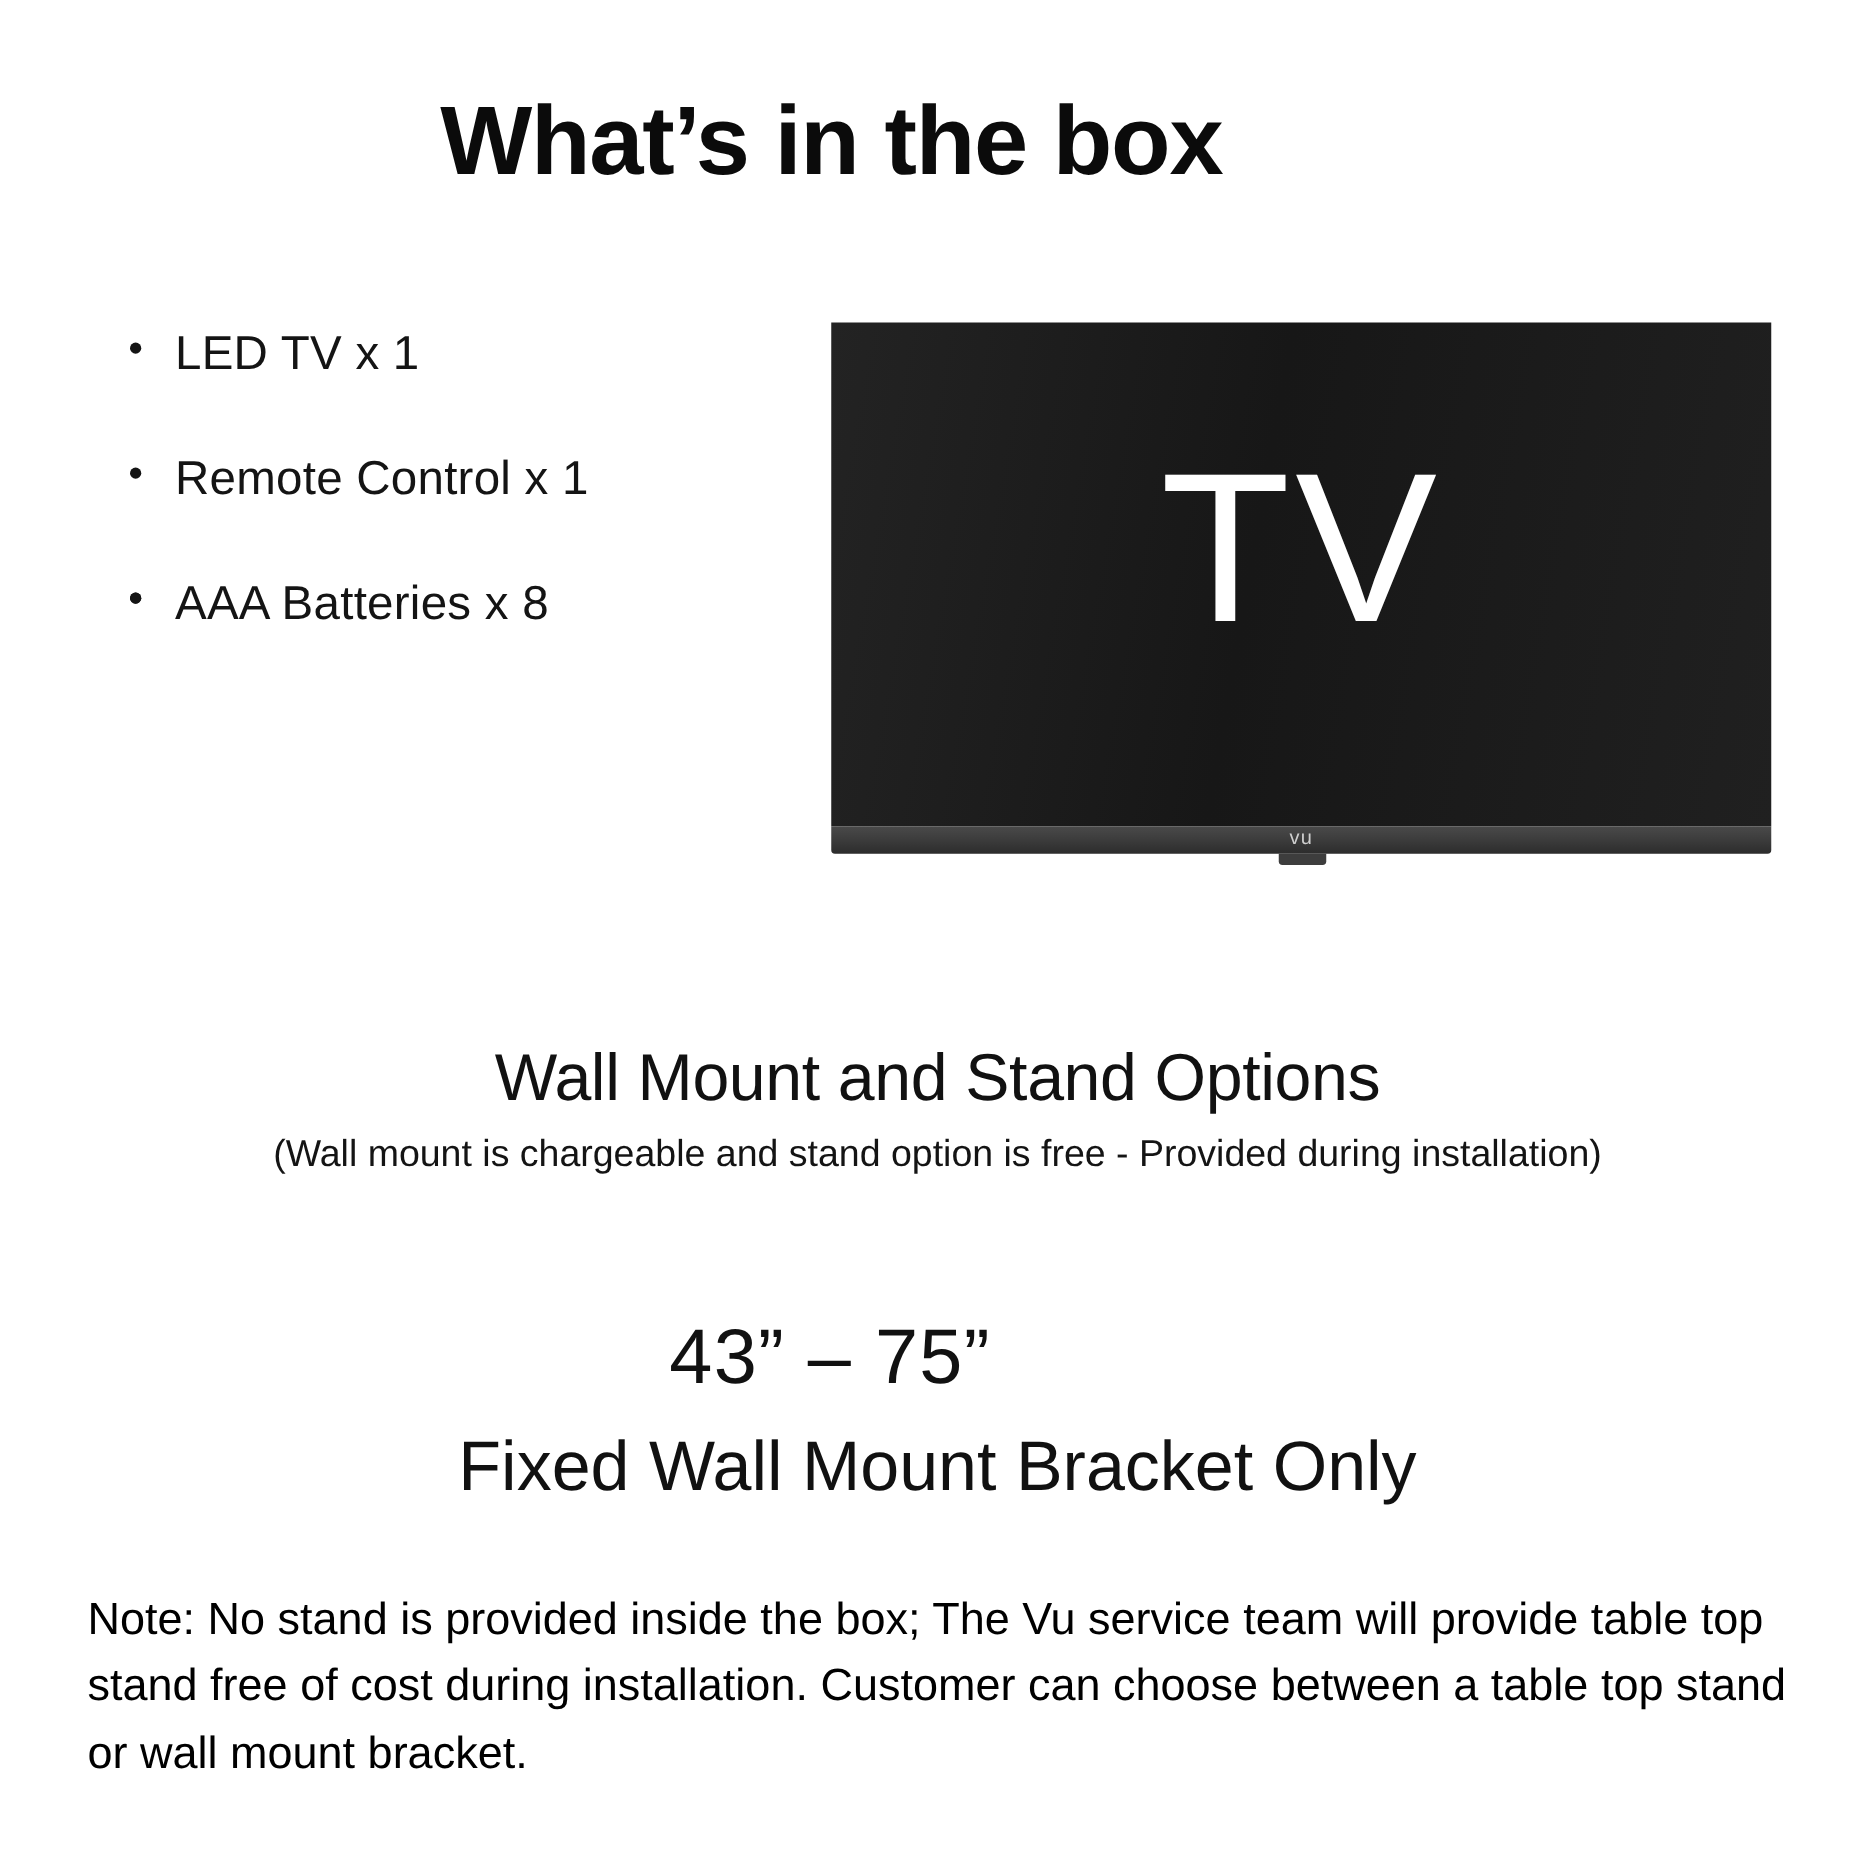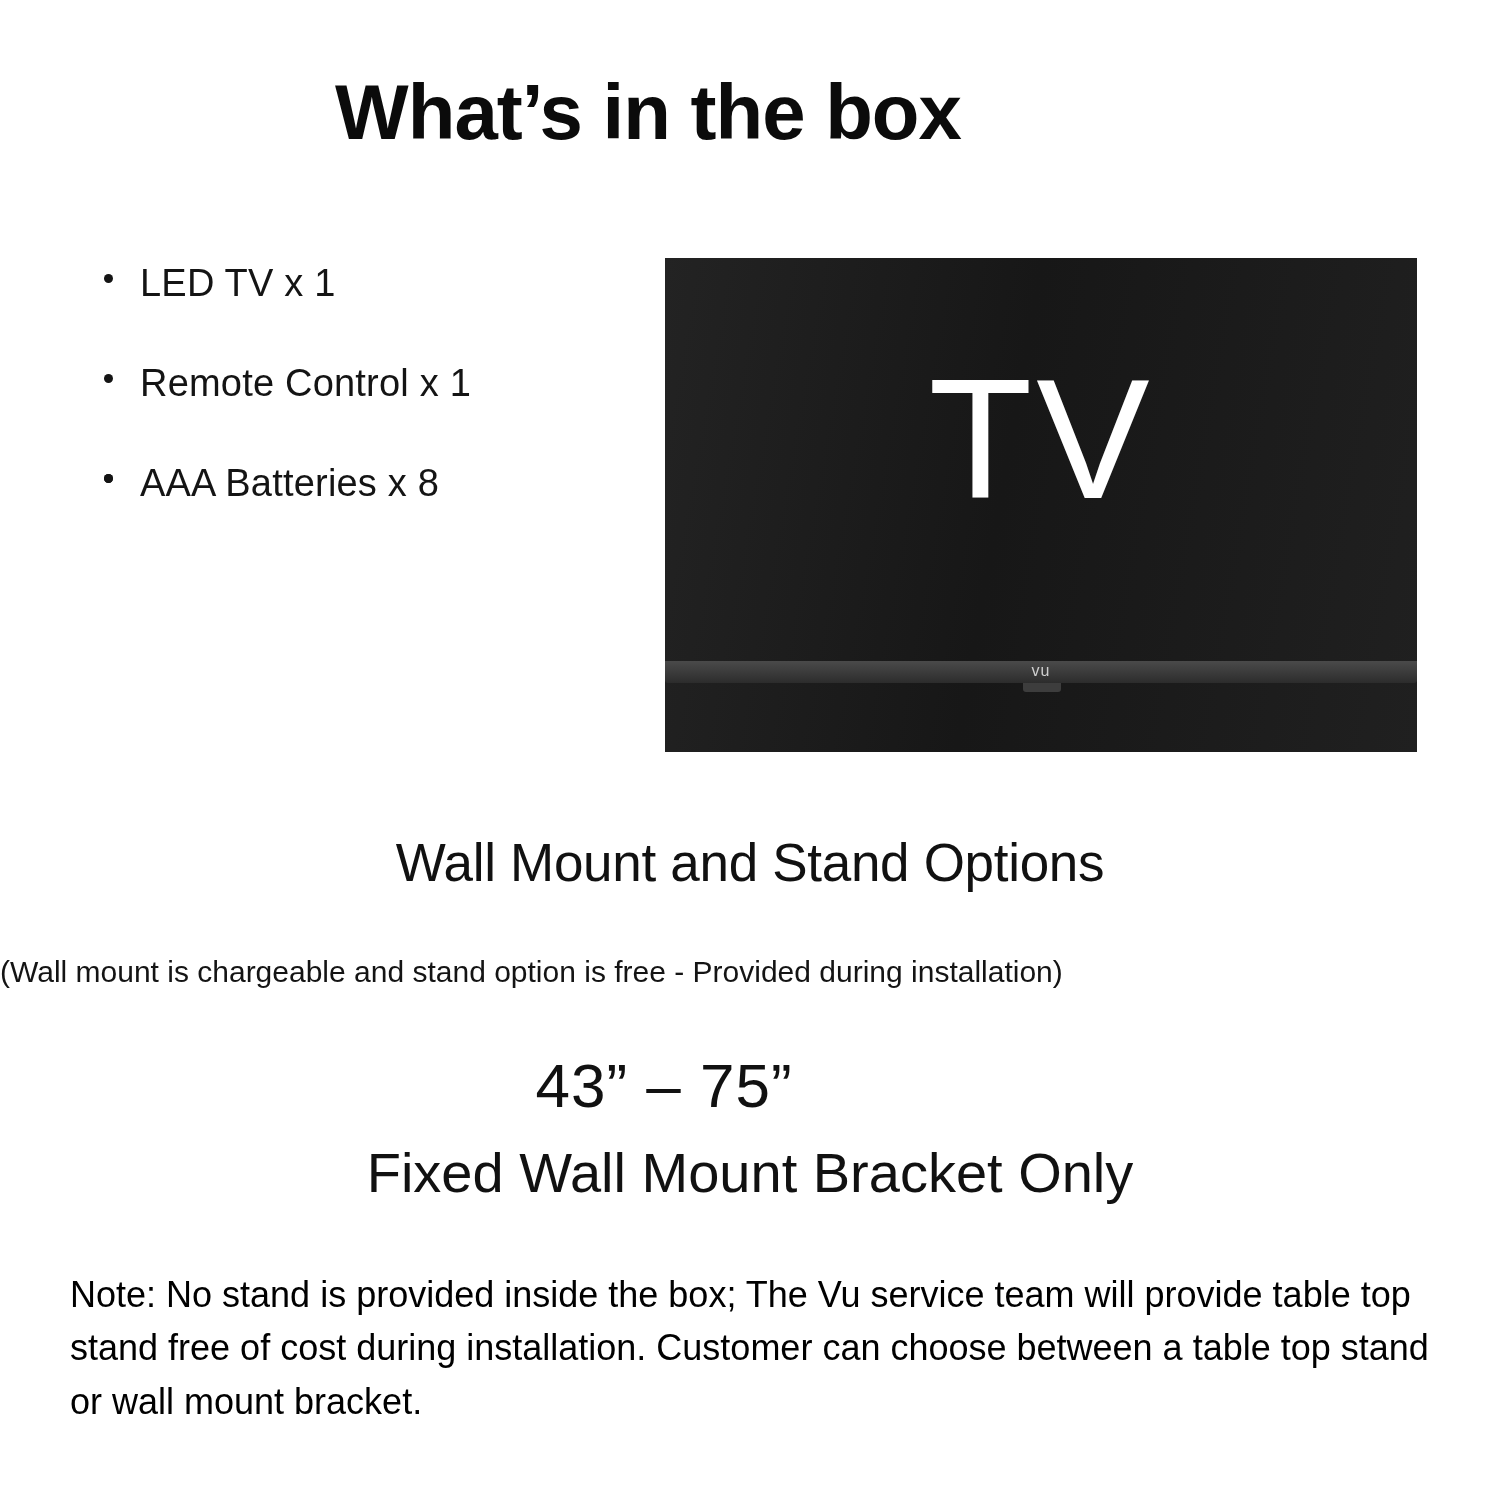--- a/index.html
+++ b/index.html
@@ -26,20 +26,21 @@
     position: absolute;
     top: 72px;
     left: 0;
     width: 1296px;
     text-align: center;
     font-size: 78px;
     font-weight: 700;
     letter-spacing: -1px;
     color: #0b0b0b;
     line-height: 1.05;
+    padding-left: 17px;
   }
 
   
   .contents-list {
     position: absolute;
     top: 262px;
     left: 92px;
     width: 540px;
     list-style: none;
     margin: 0;
@@ -70,21 +71,21 @@
     top: 258px;
     left: 665px;
     width: 752px;
     height: 450px;
   }
   .tv-screen {
     position: absolute;
     top: 0;
     left: 0;
     width: 752px;
-    height: 494px;
+    height: 403px;
     background: #1b1b1b;
     background: linear-gradient(100deg, #232323 0%, #171717 45%, #202020 100%);
   }
   .tv-label {
     position: absolute;
     top: 96px;
     left: 0;
     width: 752px;
     text-align: center;
     font-size: 170px;
@@ -135,25 +136,24 @@
     font-size: 53px;
     font-weight: 400;
     color: #111111;
     letter-spacing: -0.3px;
   }
   .section-sub {
     position: absolute;
     top: 907px;
     left: 0;
     width: 1500px;
-    text-align: left;
+    text-align: center;
     font-size: 30px;
     font-weight: 400;
     color: #141414;
-    margin-top: 48px;
   }
 
   .size-line {
     position: absolute;
     top: 1050px;
     left: 0;
     width: 1328px;
     text-align: center;
     font-size: 62px;
     font-weight: 500;

